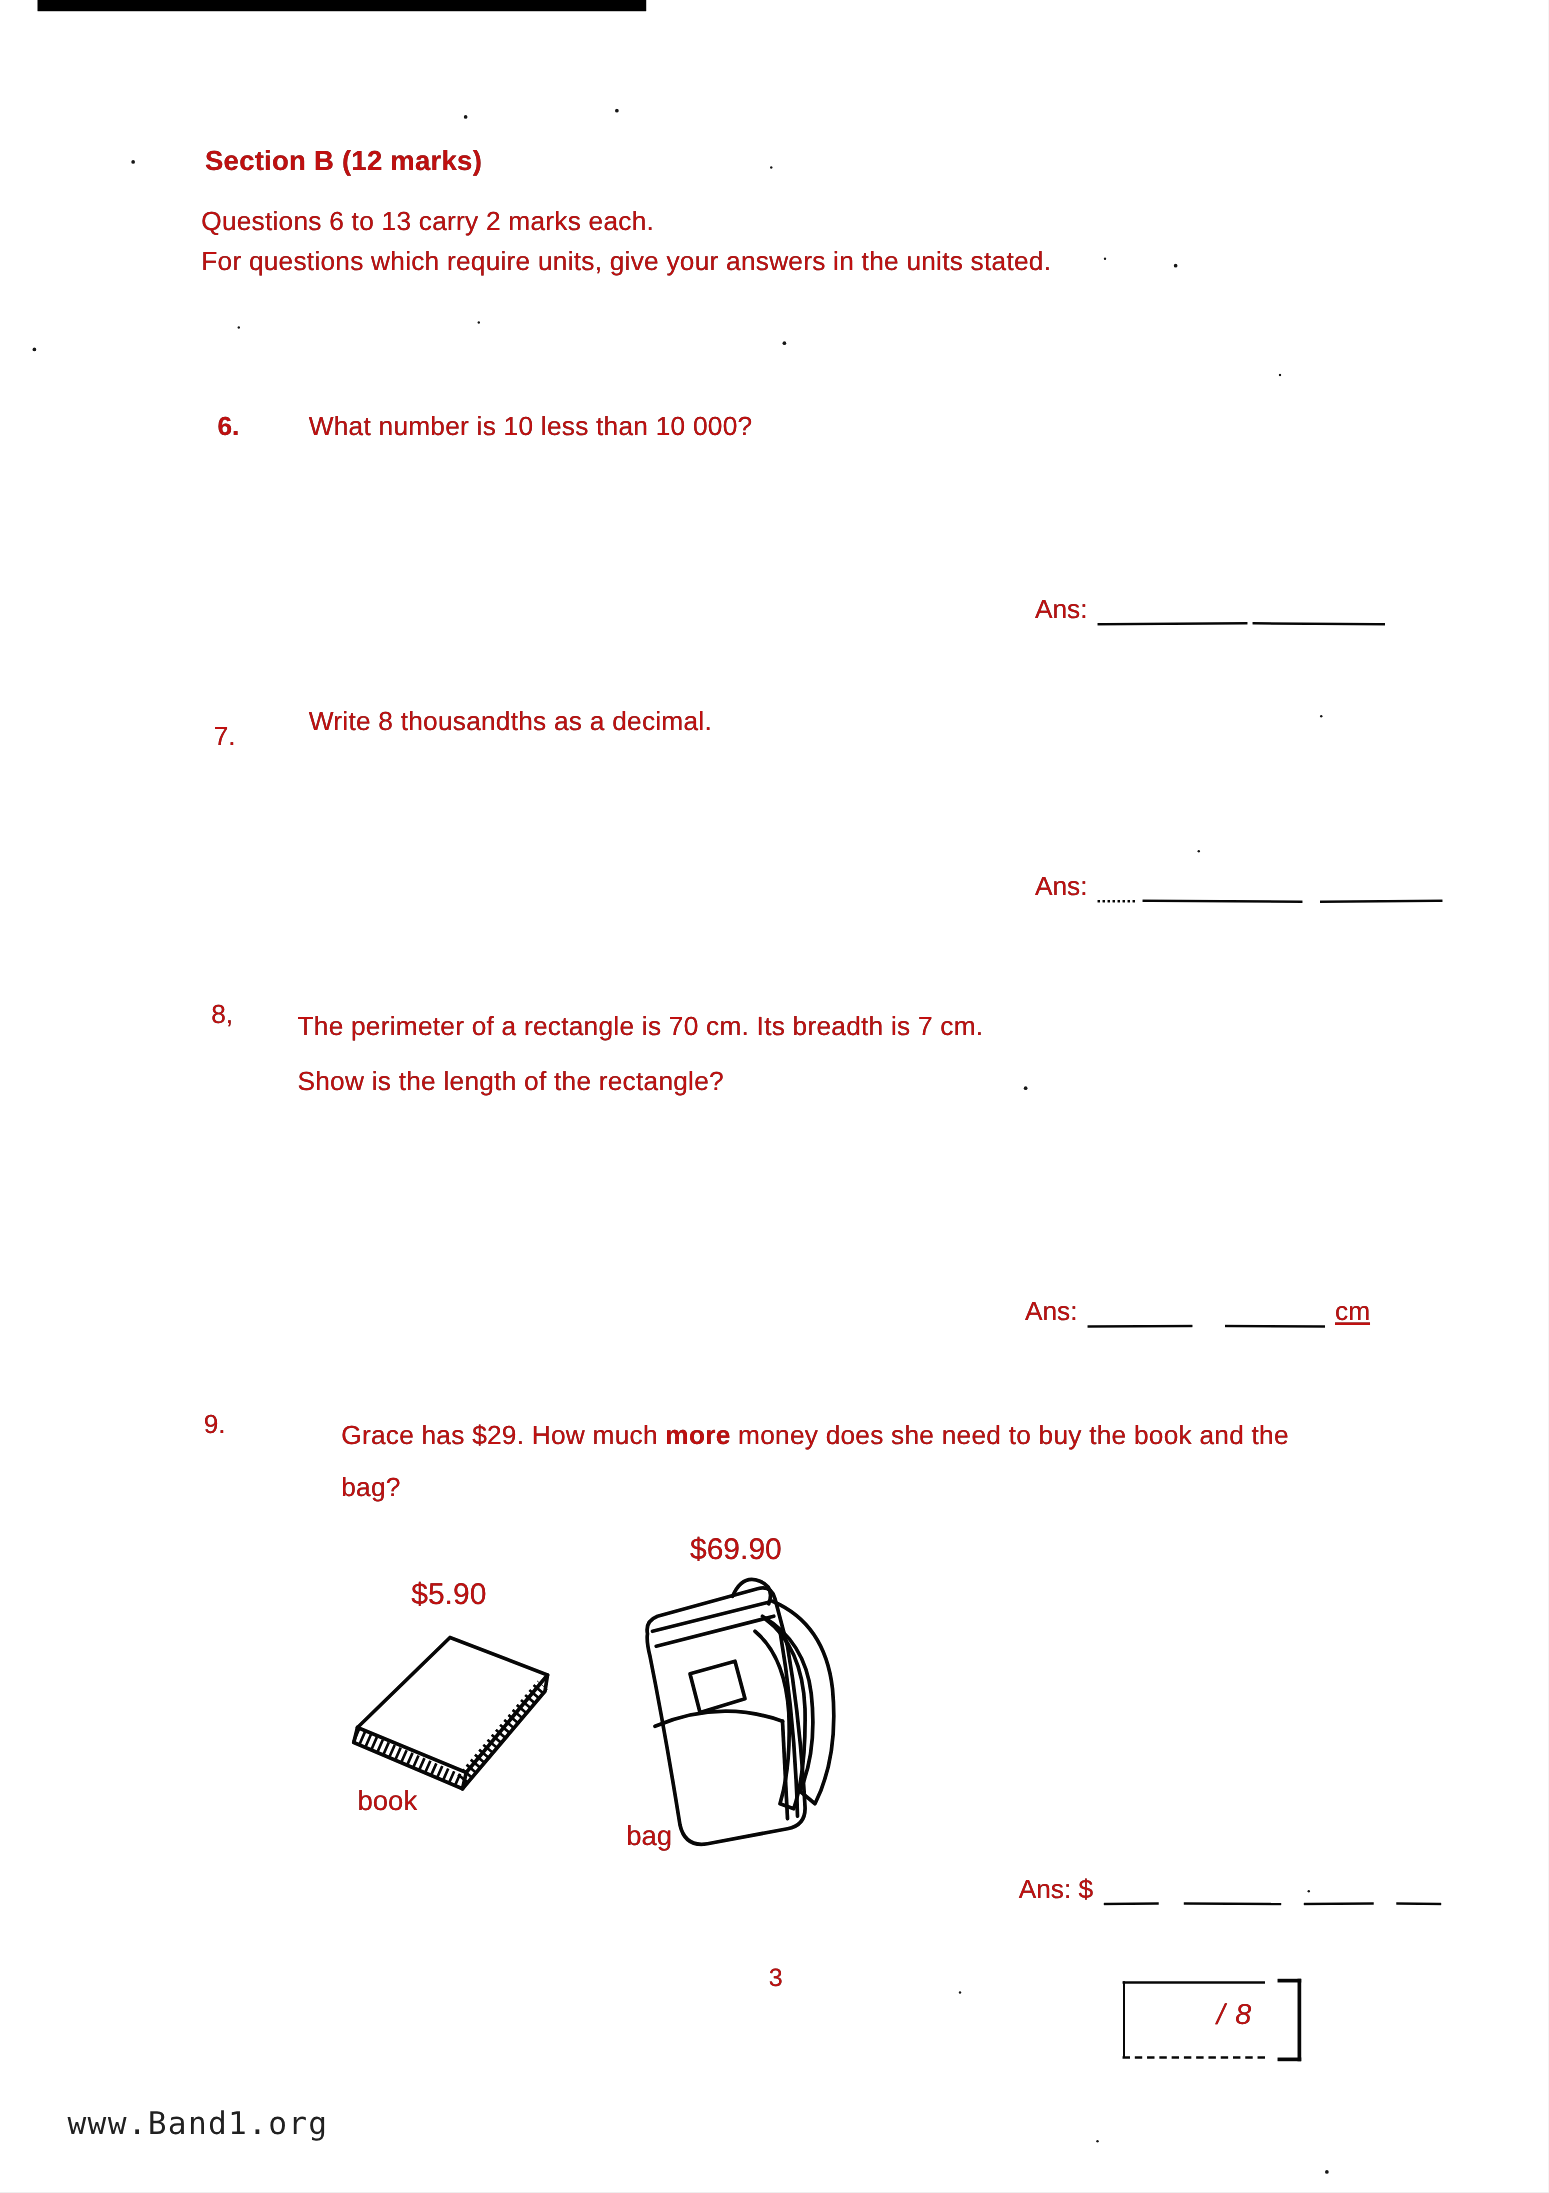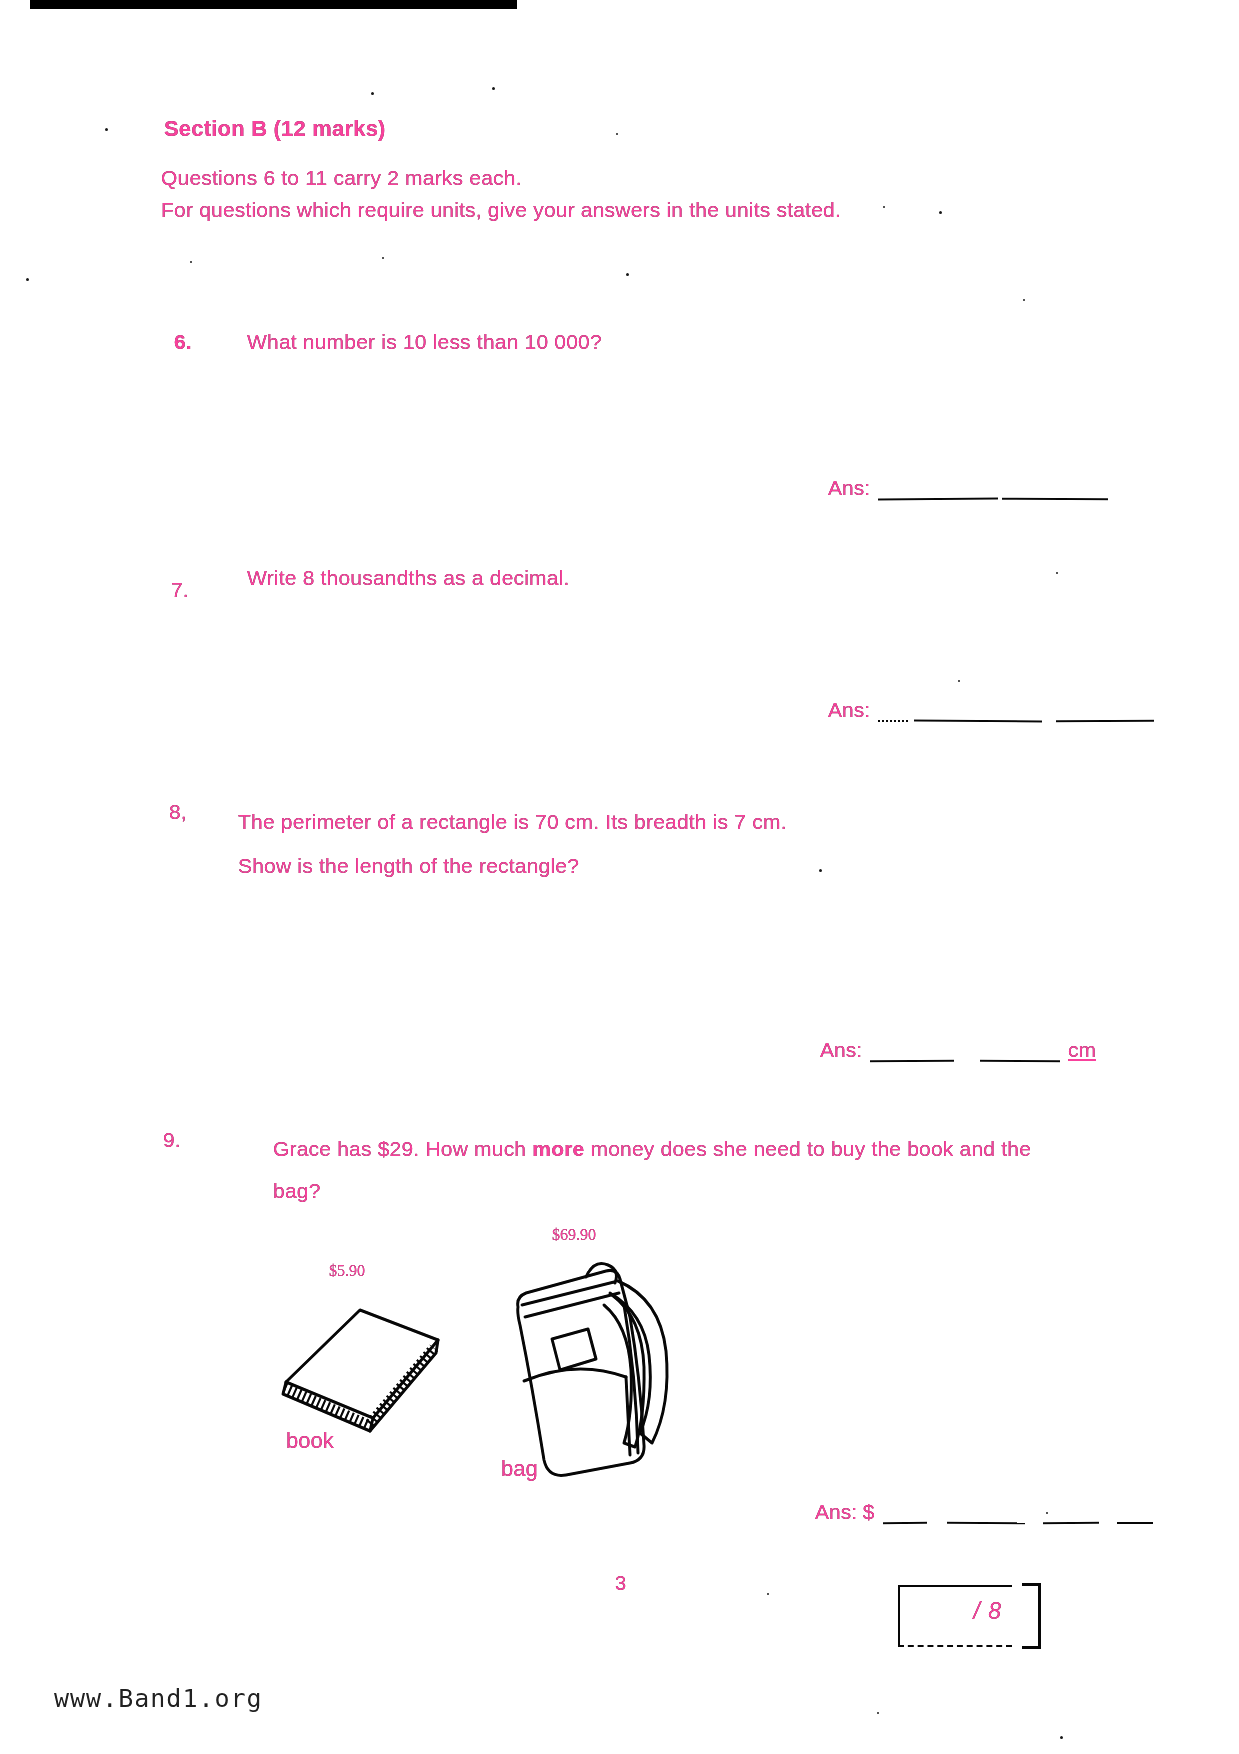--- a/index.html
+++ b/index.html
@@ -7,21 +7,21 @@
     position:relative;
     width:1239px;height:1754px;
     margin:0 auto;
     background:#ffffff;
     overflow:hidden;
     font-family:"Liberation Sans", sans-serif;
     color:#161616;
     filter: blur(0.32px) contrast(1.12);
   }
   .abs{position:absolute;}
-  .ink{color:#ec4899; text-shadow:0 0 0.6px rgba(10,10,10,0.85);}
+  .ink{color:#b91c1c; text-shadow:0 0 0.6px rgba(10,10,10,0.85);}
   .h1{font-size:22px;font-weight:700;letter-spacing:0.2px;}
   .body-txt{font-size:21px;letter-spacing:0.2px;}
   .qnum{font-size:21px;}
   .ansrow{display:flex;align-items:flex-end;gap:8px;}
   .anslabel{font-size:21px;white-space:nowrap;}
   .seg{display:inline-block;height:4px;border-bottom:2px solid #141414;}
   .seg.dotted{border-bottom-style:dotted;}
   .tilt-a{transform:rotate(-0.4deg);}
   .tilt-b{transform:rotate(0.35deg);}
   .speck{position:absolute;background:#222;border-radius:50%;}
@@ -41,36 +41,36 @@
     position:absolute;
     border-top:3px solid #141414;
     border-right:3px solid #141414;
     border-bottom:3px solid #141414;
   }
   .watermark{
     font-family:"DejaVu Sans Mono","Liberation Mono",monospace;
     font-size:25px;color:#2b2b2b;letter-spacing:1px;
     text-shadow:none;
   }
-  .price{font-size:16px;font-family:Liberation Serif, serif;}
+  .price{font-size:24px;}
   .itemlabel{font-size:22px;}
   svg .sk{fill:none;stroke:#141414;stroke-width:3;stroke-linecap:round;stroke-linejoin:round;}
   svg .hatch{fill:none;stroke:#141414;stroke-width:11;stroke-dasharray:2.2 3;}
 </style>
 </head>
 <body>
 
 <div class="page">
 
   <div class="topbar" style="left:30px;top:0;width:487px;height:9px;"></div>
 
   <div class="abs ink h1" style="left:164px;top:116px;">Section B (12 marks)</div>
 
   <div class="abs" style="left:161px;top:162px;line-height:32px;">
-    <div class="ink body-txt">Questions 6 to 11 carry 2 marks each.</div>
+    <div class="ink body-txt">Questions 6 to 13 carry 2 marks each.</div>
     <div class="ink body-txt">For questions which require units, give your answers in the units stated.</div>
   </div>
 
   <div class="abs ink qnum" style="left:174px;top:330px;font-weight:700;">6.</div>
   <div class="abs ink body-txt" style="left:247px;top:330px;">What number is 10 less than 10 000?</div>
   <div class="abs ansrow" style="left:828px;top:476px;">
     <span class="ink anslabel">Ans:</span>
     <span class="seg tilt-a" style="width:120px;"></span>
     <span class="seg tilt-b" style="width:106px;margin-left:-4px;"></span>
   </div>

